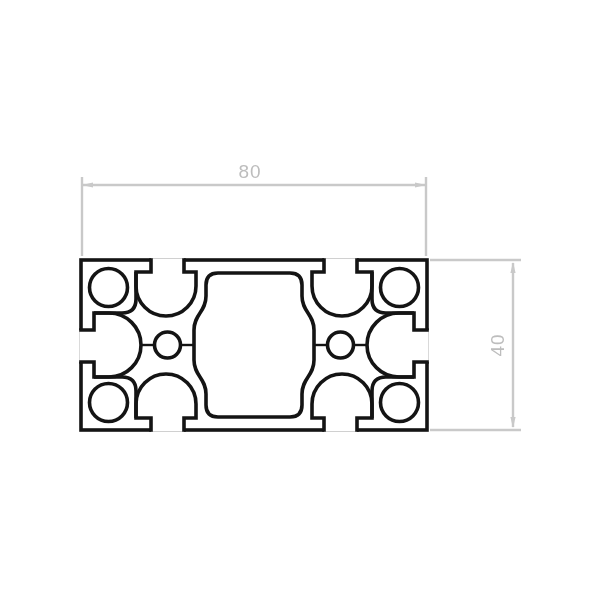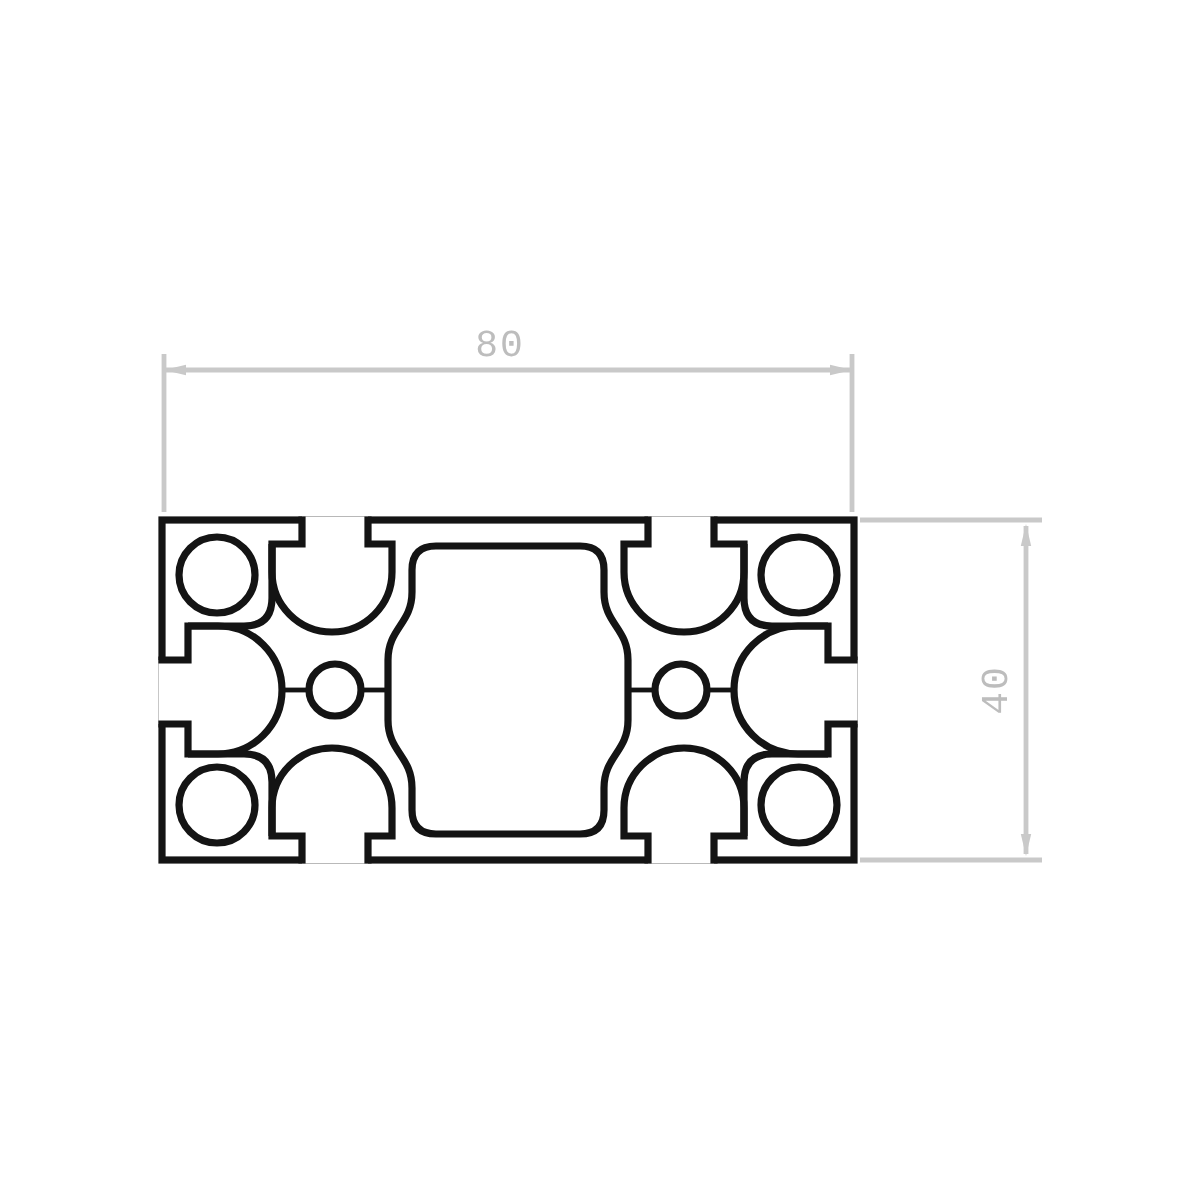--- a/index.html
+++ b/index.html
@@ -1,17 +1,17 @@
 <!DOCTYPE html>
 <html><head>
 <meta charset="utf-8">
 <style>
   html,body{margin:0;padding:0;background:#fff;}
   .page{position:relative;width:600px;height:600px;background:#ffffff;overflow:hidden;
-        font-family:Liberation Mono, monospace;}
+        font-family:Liberation Sans, sans-serif;}
   svg{display:block;}
   .blk{stroke:#141414;stroke-width:3.6;fill:none;}
   .blkf{stroke:#141414;stroke-width:3.6;fill:#ffffff;}
   .tick{stroke:#141414;stroke-width:2.4;fill:none;}
   .dim{stroke:#c9c9c9;stroke-width:2.4;fill:none;}
   .dimfill{fill:#c9c9c9;stroke:none;}
   .dimtext{font-size:19px;letter-spacing:1px;}
 </style>
 </head>
 <body>

